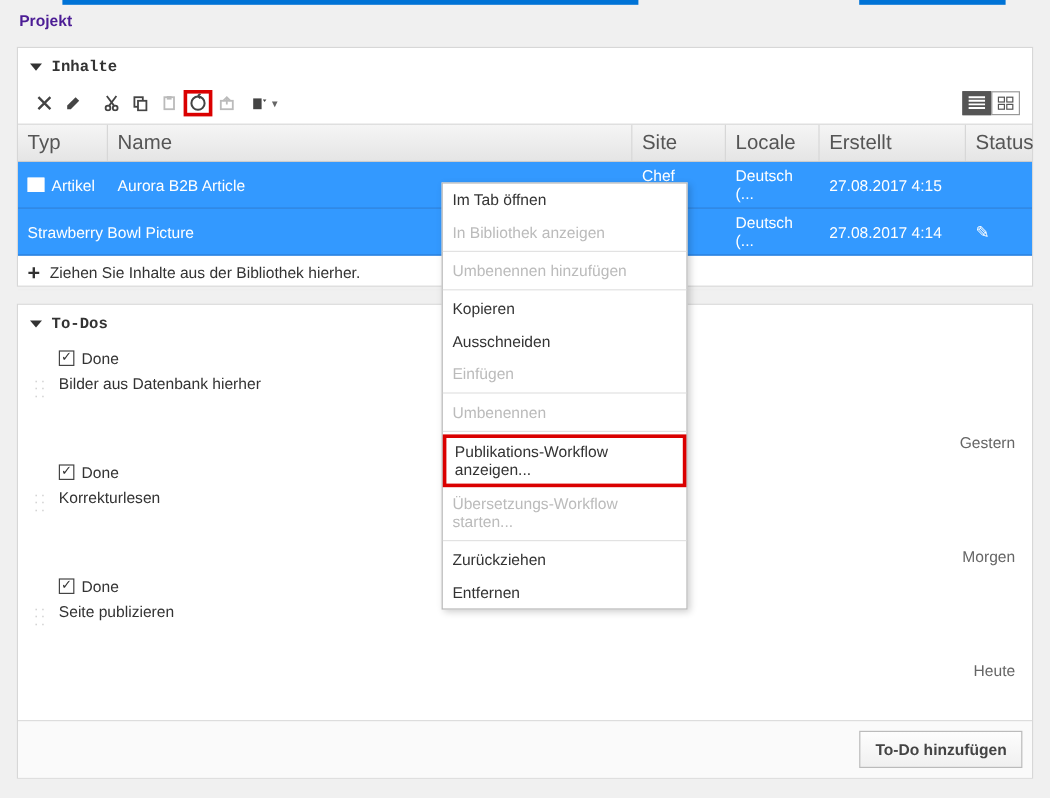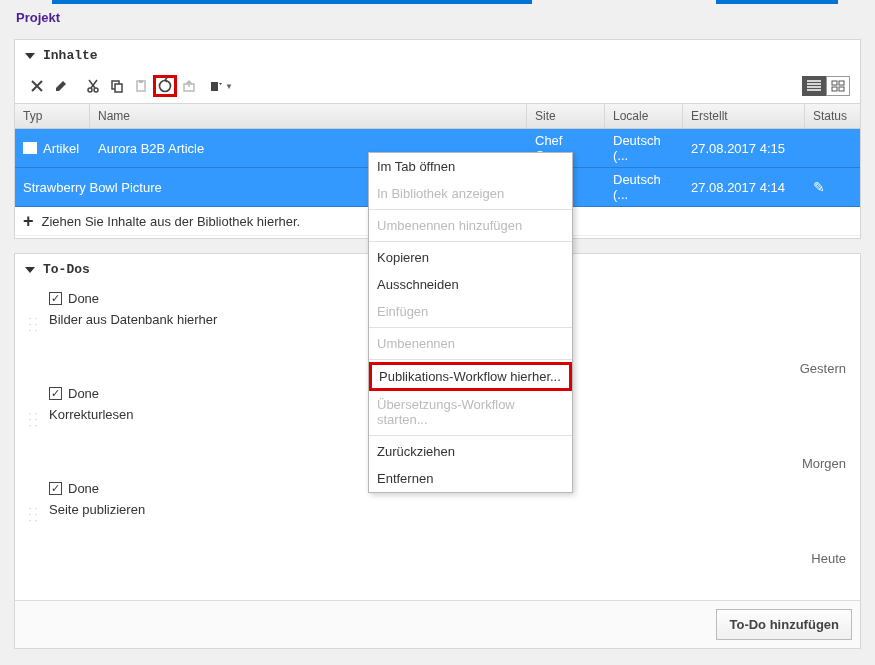--- a/index.html
+++ b/index.html
@@ -13,21 +13,21 @@
   .panel-header { display: flex; align-items: center; padding: 8px 10px; font-weight: bold; font-size: 13px; cursor: pointer; font-family: Liberation Mono, monospace; }
   .caret { width: 0; height: 0; border-left: 5px solid transparent; border-right: 5px solid transparent; border-top: 6px solid #333; margin-right: 8px; }
   .toolbar { display: flex; align-items: center; padding: 4px 10px 6px 10px; gap: 0px; }
   .tb-btn { width: 24px; height: 22px; display: flex; align-items: center; justify-content: center; cursor: pointer; font-size: 15px; color: #444; }
   .tb-btn.disabled { color: #bbb !important; cursor: default; }
   .tb-btn .dd { font-size: 8px; margin-left: 2px; color: #666; }
   .highlight-red { border: 3px solid #da0000; }
   .viewswitch { margin-left: auto; display: flex; }
   .viewswitch .vbtn { width: 24px; height: 20px; border: 1px solid #999; display: flex; align-items: center; justify-content: center; cursor: pointer; }
   .viewswitch .vbtn.active { background: #555; color: #fff; border-color: #555; }
-  .grid-head { display: flex; background: linear-gradient(#f5f5f5,#e5e5e5); border-top: 1px solid #d7d7d7; border-bottom: 1px solid #ccc; font-size: 12px; color: #555; }
+  .grid-head { display: flex; background: linear-gradient(#f5f5f5,#e5e5e5); border-top: 1px solid #d7d7d7; border-bottom: 1px solid #ccc; font-size: 17px; color: #555; }
   .gh { padding: 5px 8px; border-right: 1px solid #d7d7d7; }
   .col-typ { width: 75px; }
   .col-name { flex: 1; }
   .col-site { width: 78px; }
   .col-locale { width: 78px; }
   .col-erstellt { width: 122px; }
   .col-status { width: 55px; border-right: none !important; }
   .row { display: flex; background: #3399ff; color: #fff; font-size: 13px; border-bottom: 1px solid #2a7cd6; }
   .cell { padding: 4px 8px; display: flex; align-items: center; }
   .type-icon { width: 14px; height: 12px; background: #fff; display: inline-block; margin-right: 6px; border: 1px solid #fff; }
@@ -178,21 +178,21 @@
   <div class="mi disabled">In Bibliothek anzeigen</div>
   <div class="sep"></div>
   <div class="mi disabled">Umbenennen hinzufügen</div>
   <div class="sep"></div>
   <div class="mi">Kopieren</div>
   <div class="mi">Ausschneiden</div>
   <div class="mi disabled">Einfügen</div>
   <div class="sep"></div>
   <div class="mi disabled">Umbenennen</div>
   <div class="sep"></div>
-  <div class="mi highlight-red">Publikations-Workflow hierher...</div>
+  <div class="mi highlight-red">Publikations-Workflow anzeigen...</div>
   <div class="mi disabled">Übersetzungs-Workflow starten...</div>
   <div class="sep"></div>
   <div class="mi">Zurückziehen</div>
   <div class="mi">Entfernen</div>
 </div>
 
 <div class="panel todos">
   <div class="panel-header">
     <span class="caret"></span>
     <span>To-Dos</span>

